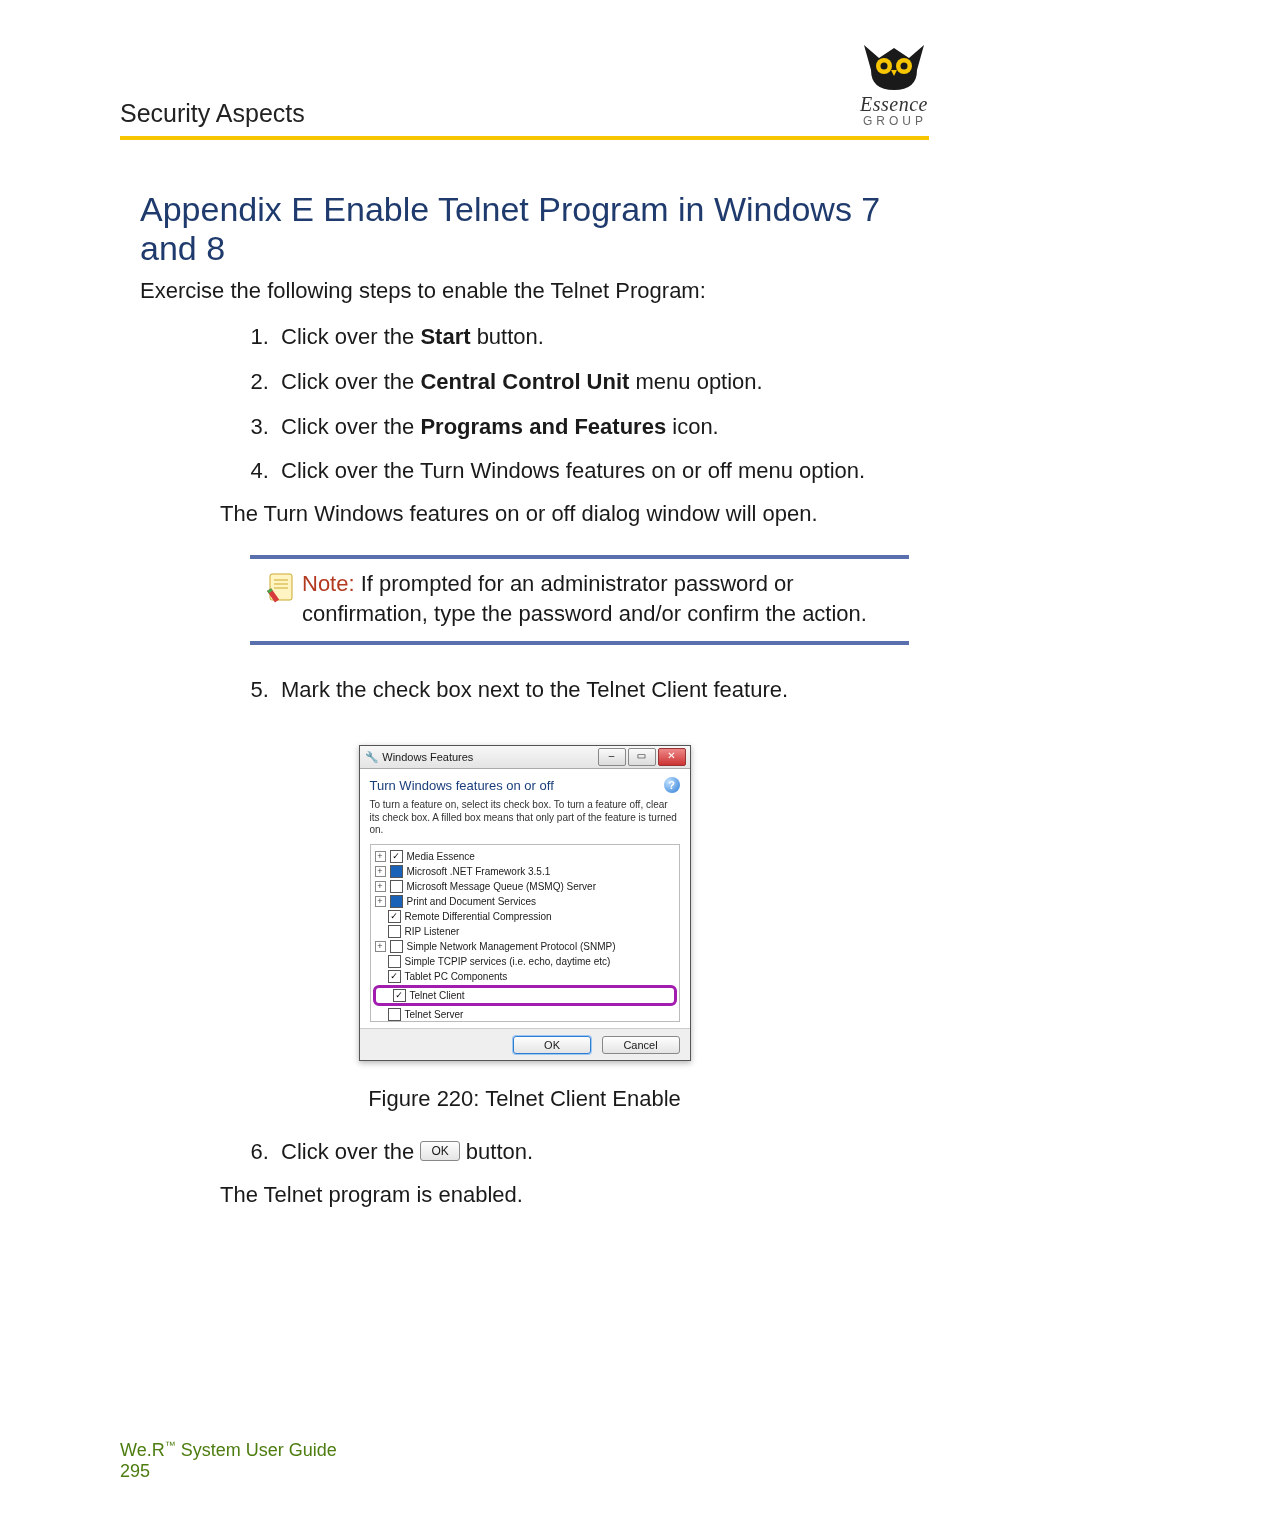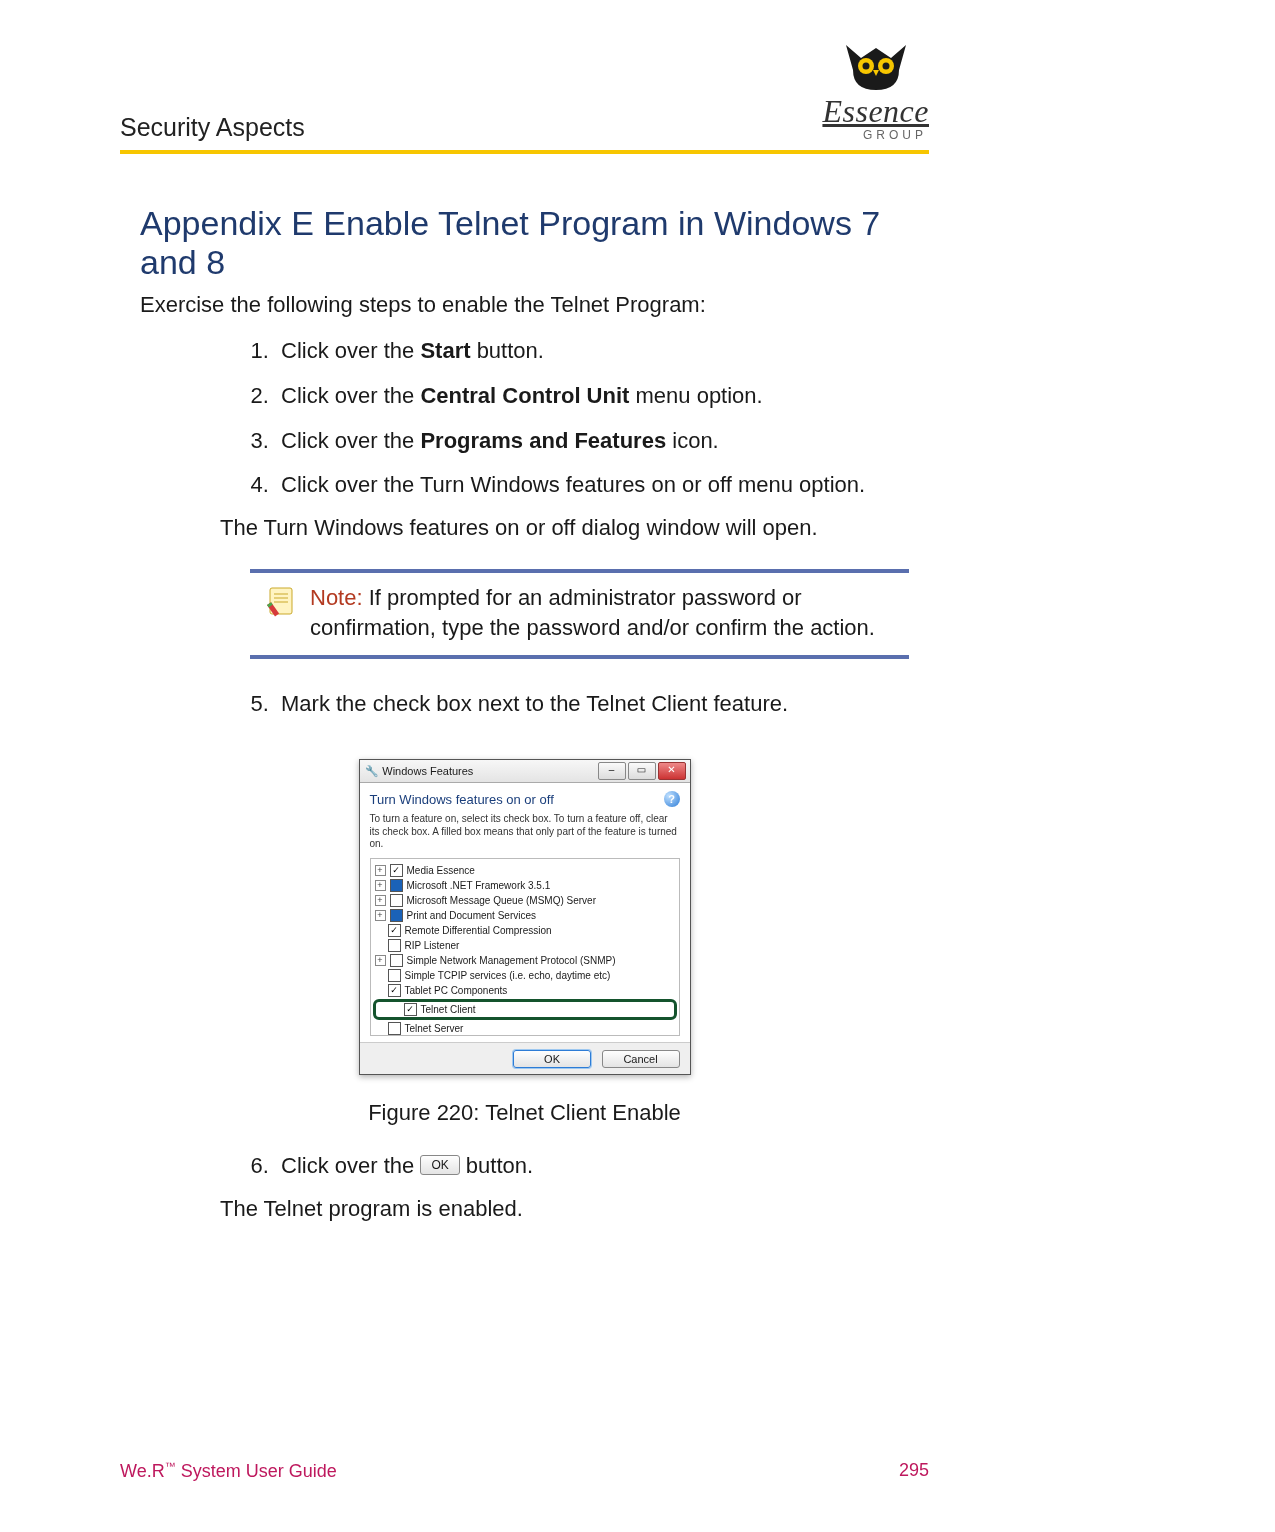--- a/index.html
+++ b/index.html
@@ -33,26 +33,25 @@
     align-items: center;
     margin-top: -20px;
   }
   .owl {
     width: 70px;
     height: 55px;
     position: relative;
   }
   .essence-text {
     font-family: Georgia, 'Times New Roman', serif;
-    font-size: 32px;
+    font-size: 20px;
     font-style: italic;
     letter-spacing: 0.5px;
     color: #333;
     margin-top: -2px;
-    text-decoration: underline;
   }
   .group-text {
     font-size: 12px;
     letter-spacing: 4px;
     color: #666;
     text-align: right;
     width: 100%;
     padding-right: 2px;
     box-sizing: border-box;
     margin-top: -2px;
@@ -94,21 +93,21 @@
     margin-bottom: 28px;
   }
   .bold { font-weight: bold; }
   .note-box {
     margin: 20px 0 30px 110px;
     border-top: 4px solid #5a6fae;
     border-bottom: 4px solid #5a6fae;
     padding: 10px 14px 12px 14px;
     display: flex;
     align-items: flex-start;
-    gap: 12px;
+    gap: 4px;
   }
   .note-icon {
     width: 34px;
     height: 34px;
     flex: 0 0 34px;
     margin-top: 2px;
   }
   .note-text {
     font-size: 22px;
     line-height: 1.35;
@@ -217,23 +216,23 @@
     height: 11px;
     border: 1px solid #555;
     font-size: 9px;
     text-align: center;
     line-height: 10px;
     flex: 0 0 11px;
   }
   .cb.filled { background: #1a62b8; }
   .cb.checked::after { content: "✓"; color: #000; }
   .feat-highlight {
-    border: 3px solid #14532d;
+    border: 3px solid #a21caf;
     border-radius: 6px;
-    padding: 1px 15px;
+    padding: 1px 4px;
     margin: 1px 0;
   }
   .win-buttons {
     background: #efefef;
     border-top: 1px solid #ccc;
     padding: 6px 10px;
     text-align: right;
   }
   .dlg-btn {
     display: inline-block;
@@ -269,21 +268,22 @@
     top: -2px;
   }
   .footer {
     position: absolute;
     bottom: 50px;
     left: 120px;
     right: 120px;
     display: flex;
     justify-content: space-between;
     font-size: 18px;
-    color: #be185d;
+    color: #4d7c0f;
+    flex-direction: column;
   }
   .tm { font-size: 11px; vertical-align: super; }
 </style>
 </head>
 <body>
 <div class="page">
 
 <div class="header-row">
   <div class="header-title">Security Aspects</div>
   <div class="logo">

